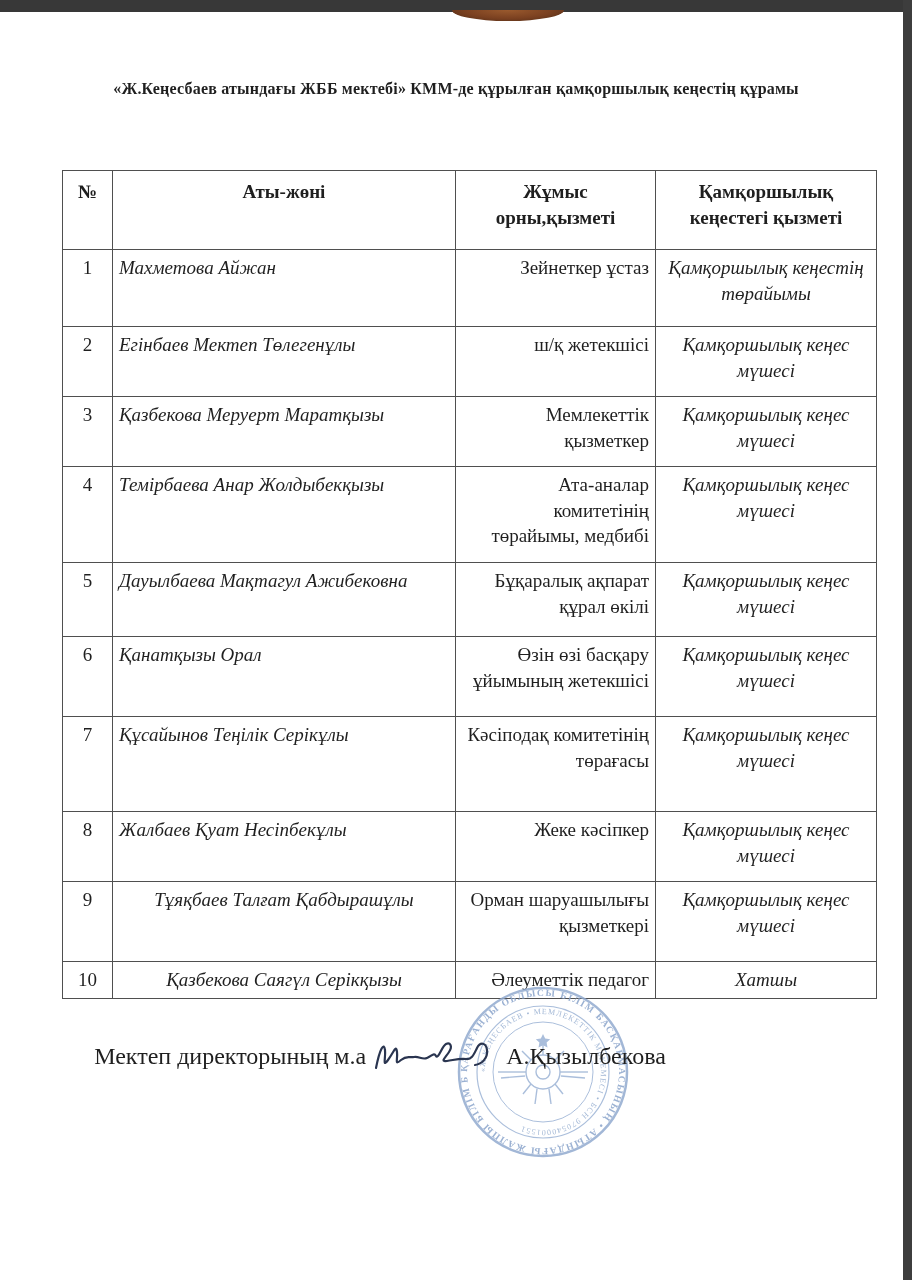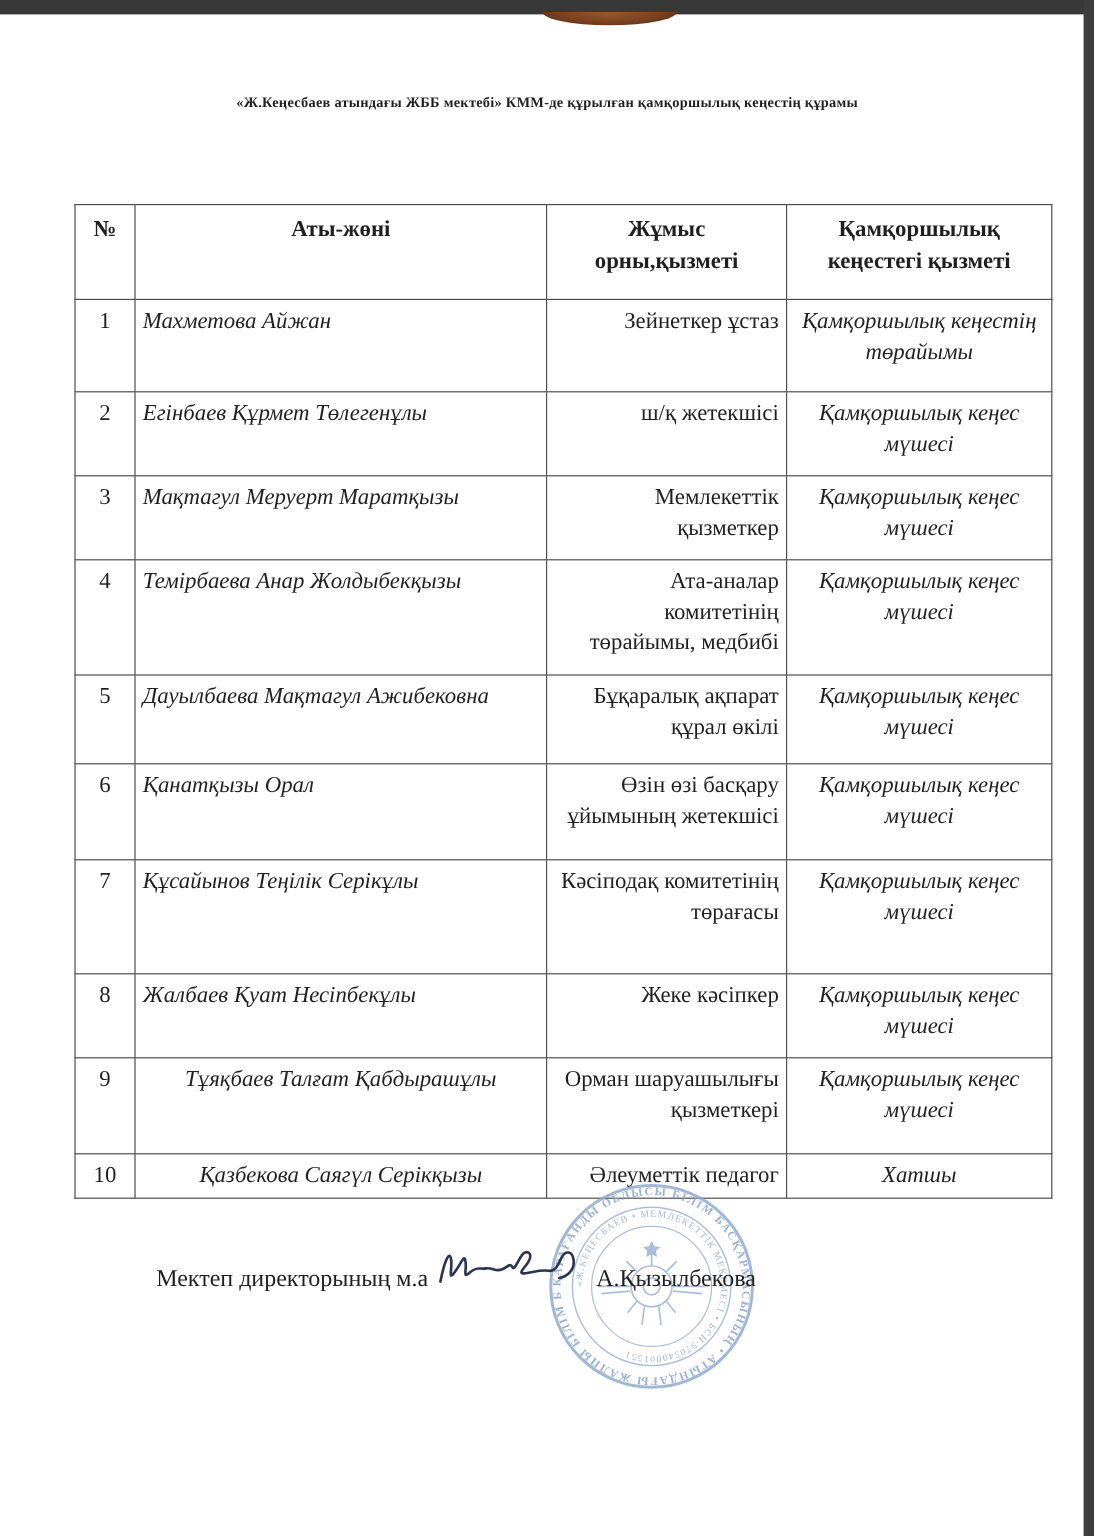--- a/index.html
+++ b/index.html
@@ -31,21 +31,21 @@
     background: radial-gradient(ellipse at 50% 0%, #9a5a2e 0%, #7a4020 55%, #4a2a16 100%);
     border-radius: 0 0 55px 55px / 0 0 11px 11px;
   }
 
   
   .doc-title {
     position: absolute;
     left: 66px; top: 76px;
     width: 780px;
     text-align: center;
-    font-size: 12px;
+    font-size: 16px;
     font-weight: bold;
     line-height: 1.6;
     letter-spacing: 0.2px;
   }
 
   
   table.council {
     position: absolute;
     left: 62px; top: 170px;
     width: 814px;
@@ -97,23 +97,23 @@
     opacity: 0.85;
   }
 
   
   .signature-row {
     position: absolute;
     left: 0; top: 1034px;
     width: 760px;
     display: flex;
     justify-content: center;
-    align-items: flex-end;
+    align-items: center;
     gap: 6px;
-    font-size: 20px;
+    font-size: 24px;
   }
   .signature-prefix { white-space: nowrap; }
   .signatory-name { white-space: nowrap; }
   .signature-scribble { width: 132px; height: 44px; margin: 0 -2px; }
 </style>
 </head>
 <body>
 
 <div class="scan-page">
 
@@ -140,27 +140,27 @@
     </thead>
     <tbody>
         <tr>
       <td class="cell-number">1</td>
       <td class="cell-name">Махметова Айжан</td>
       <td class="cell-work">Зейнеткер ұстаз</td>
       <td class="cell-role">Қамқоршылық кеңестің төрайымы</td>
     </tr>
         <tr>
       <td class="cell-number">2</td>
-      <td class="cell-name">Егінбаев Құрмет Төлегенұлы</td>
+      <td class="cell-name">Егінбаев Мектеп Төлегенұлы</td>
       <td class="cell-work">ш/қ жетекшісі</td>
       <td class="cell-role">Қамқоршылық кеңес мүшесі</td>
     </tr>
         <tr>
       <td class="cell-number">3</td>
-      <td class="cell-name">Мақтагул Меруерт Маратқызы</td>
+      <td class="cell-name">Қазбекова Меруерт Маратқызы</td>
       <td class="cell-work">Мемлекеттік қызметкер</td>
       <td class="cell-role">Қамқоршылық кеңес мүшесі</td>
     </tr>
         <tr>
       <td class="cell-number">4</td>
       <td class="cell-name">Темірбаева Анар Жолдыбекқызы</td>
       <td class="cell-work">Ата-аналар комитетінің төрайымы, медбибі</td>
       <td class="cell-role">Қамқоршылық кеңес мүшесі</td>
     </tr>
         <tr>

